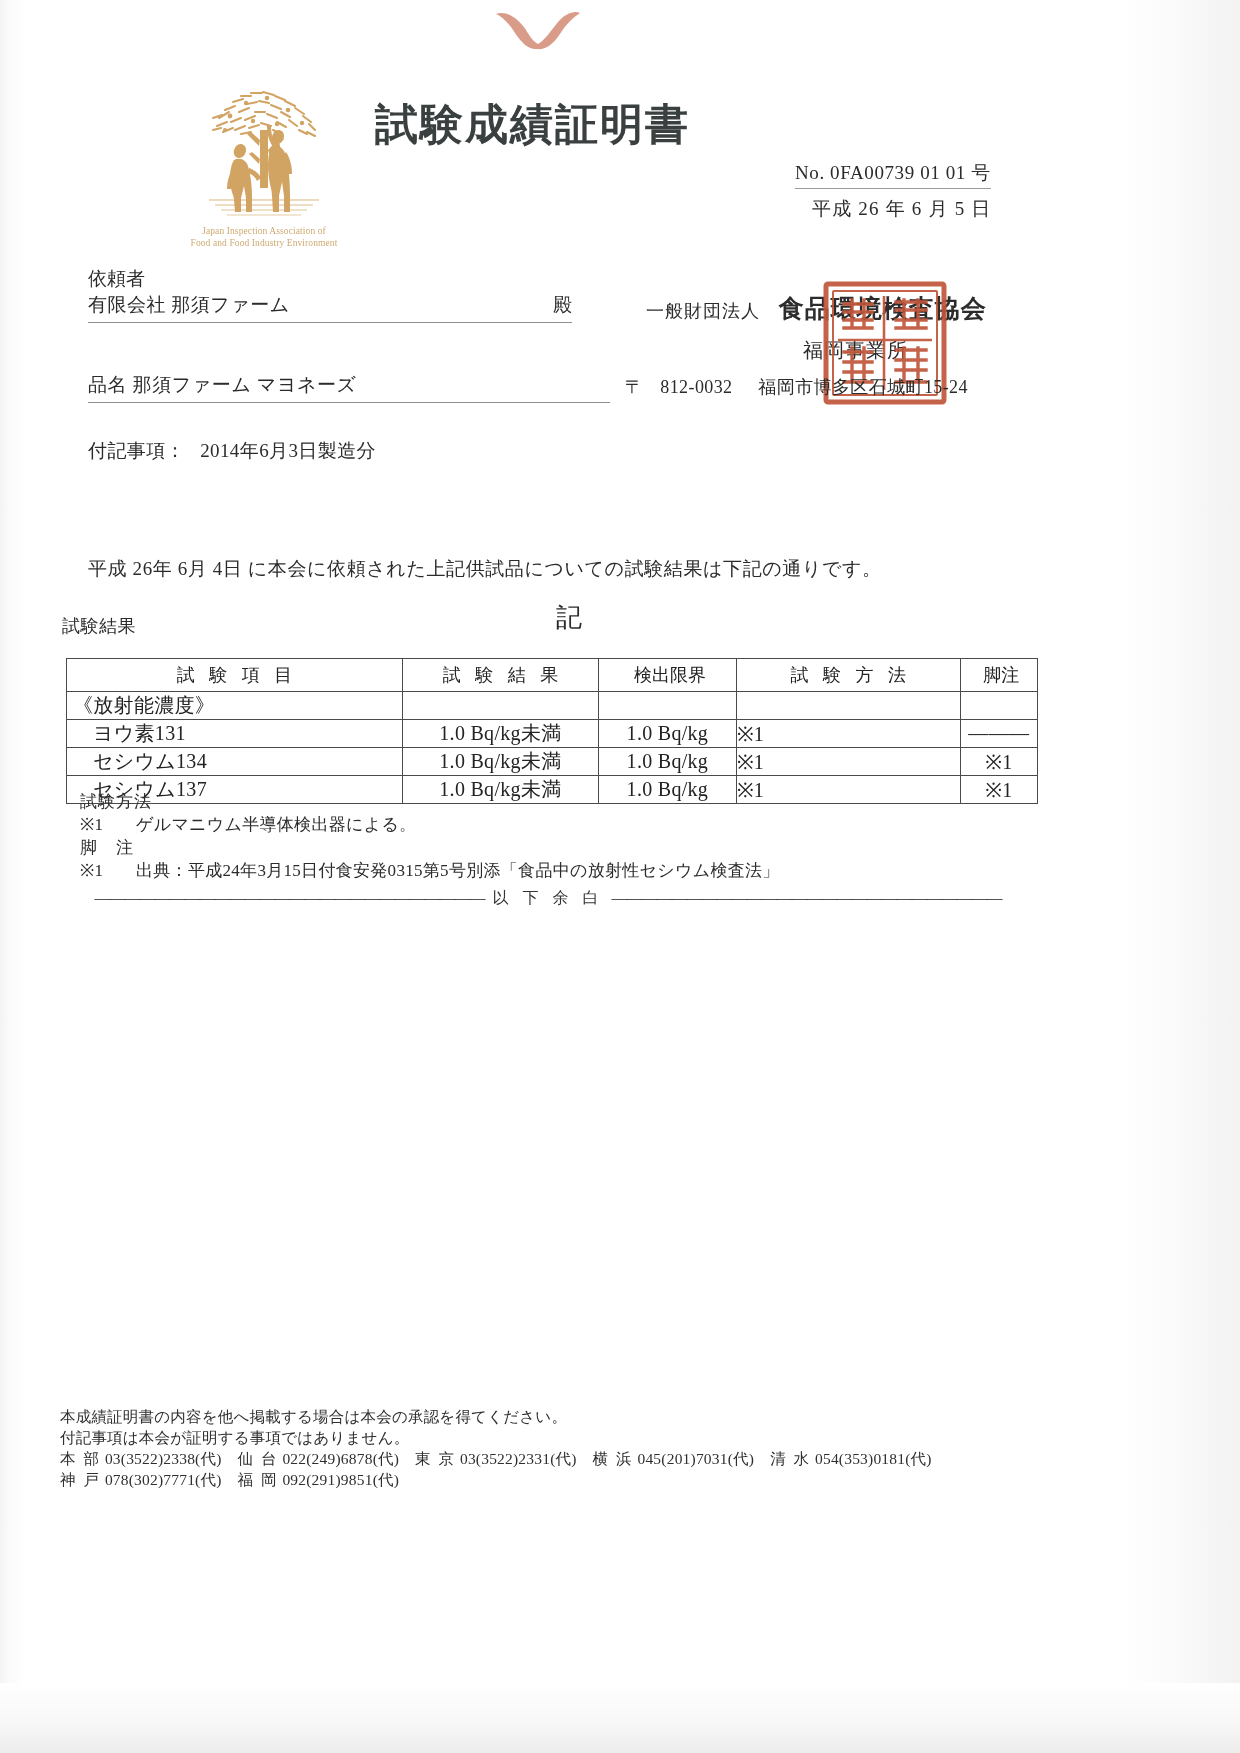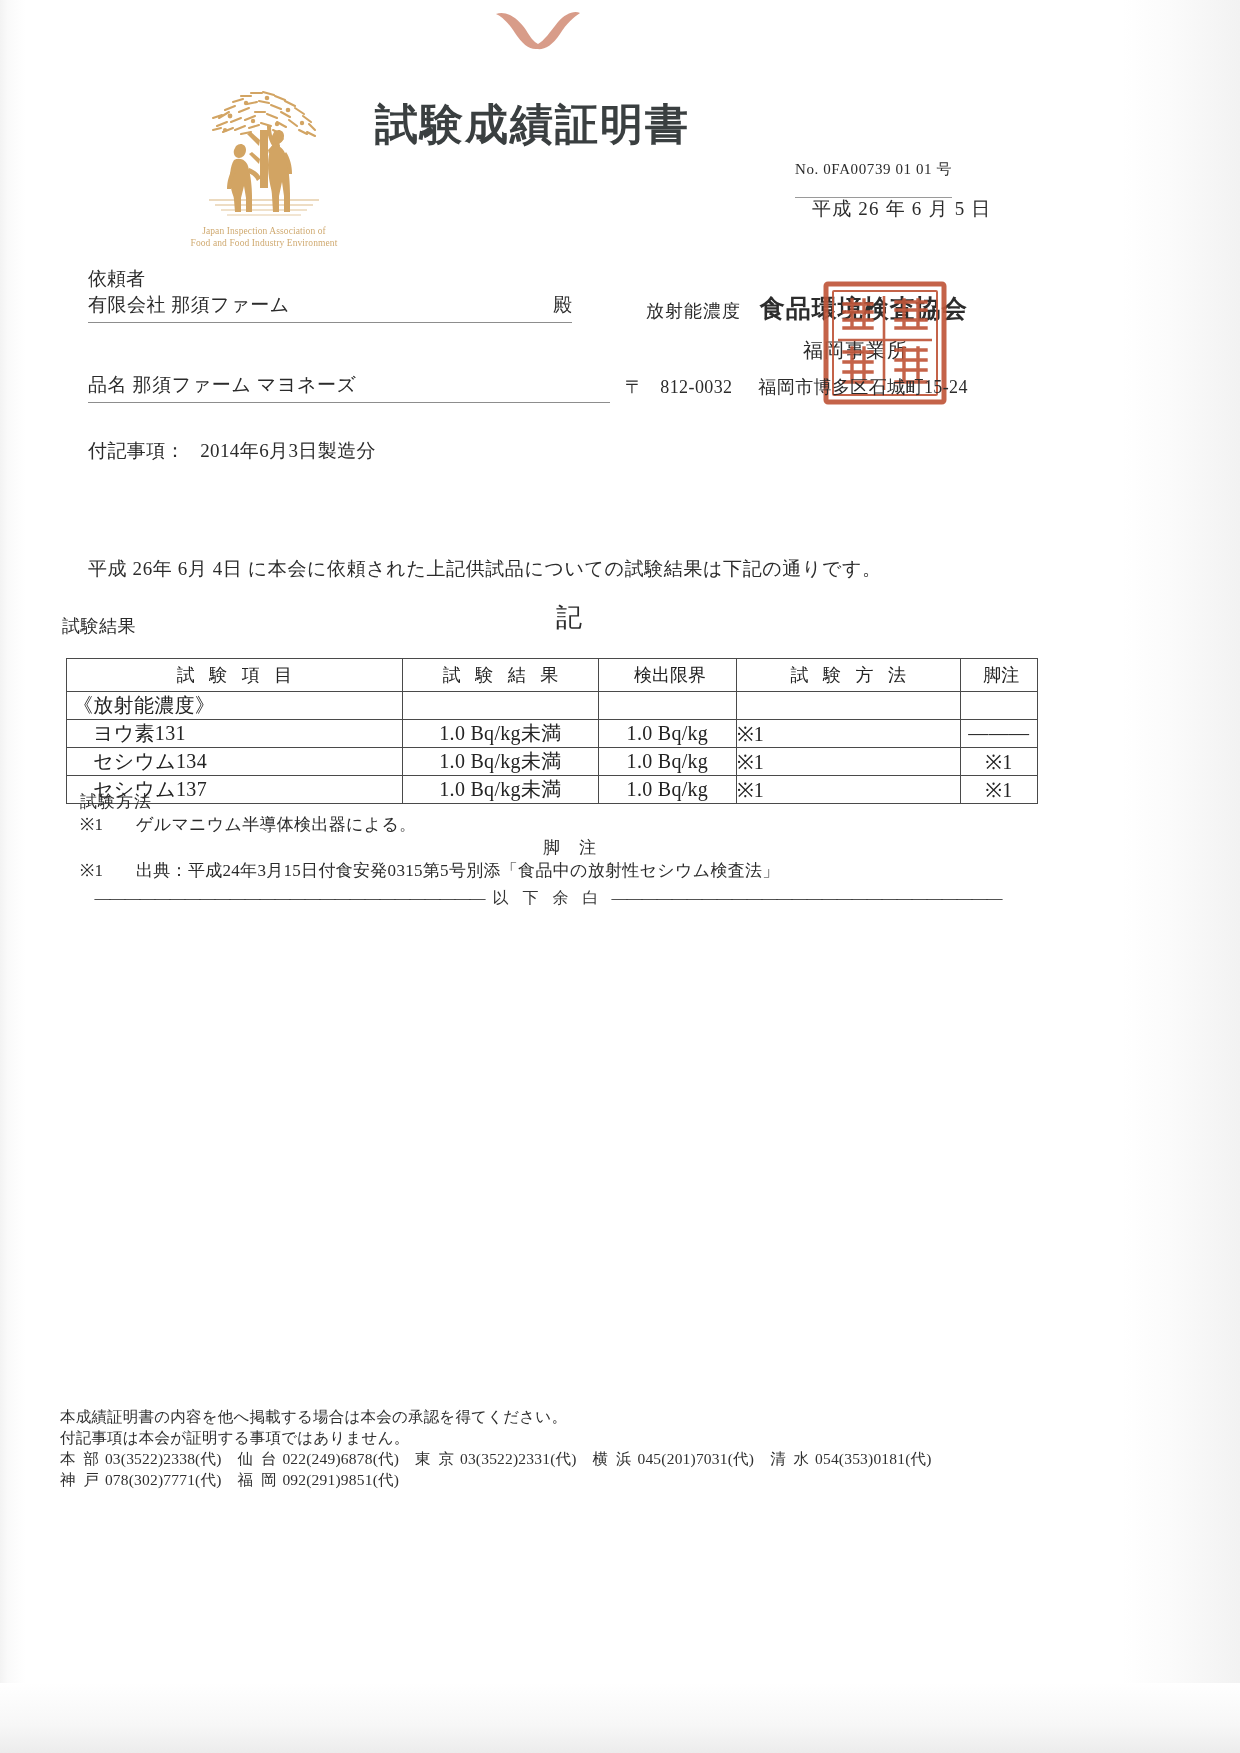--- a/index.html
+++ b/index.html
@@ -70,24 +70,24 @@
     font-weight: bold;
     font-size: 43px;
     letter-spacing: 2px;
     color: #3a3f40;
   }
 
   
   .docno {
     position: absolute;
     left: 795px; top: 160px;
-    font-size: 15px;
+    font-size: 19px;
     letter-spacing: .6px;
     border-bottom: 1px solid #9a9a9a;
-    padding-bottom: 18px;
+    padding-bottom: 2px;
     white-space: nowrap;
   }
   .docdate {
     position: absolute;
     left: 812px; top: 196px;
     font-size: 19px;
     letter-spacing: 1.2px;
     white-space: nowrap;
   }
   .client-label {
@@ -262,21 +262,21 @@
     position: absolute;
     left: 80px; top: 790px;
     width: 980px;
     font-size: 17px;
     line-height: 23px;
     letter-spacing: .3px;
   }
   .notes .head { letter-spacing: 1px; }
   .notes .item { padding-left: 0; }
   .notes .item .mk { display: inline-block; width: 56px; }
-  .kyaku-head { letter-spacing: 6px; text-align: center; }
+  .kyaku-head { letter-spacing: 6px; }
 
   .blank-line {
     position: absolute;
     left: 68px; top: 888px;
     width: 960px;
     font-size: 16px;
     text-align: center;
     letter-spacing: 0;
     white-space: nowrap;
     color: #343434;
@@ -399,21 +399,21 @@
   <div class="docno">No. 0FA00739 01 01 号</div>
   <div class="docdate">平成 26 年 6 月 5 日</div>
 
   <div class="client-label">依頼者</div>
   <div class="client-line">
     <span class="client-name">有限会社 那須ファーム</span>
     <span class="client-dono">殿</span>
   </div>
 
   <div class="org-line">
-    <span class="org-kind">放射能濃度</span>
+    <span class="org-kind">一般財団法人</span>
     <span class="org-name">食品環境検査協会</span>
   </div>
   <div class="org-branch">福岡事業所</div>
 
   <div class="seal">
     <svg width="130" height="130" viewBox="0 0 130 130">
       <g stroke="#c0563a" fill="none">
         <rect x="6" y="6" width="118" height="118" stroke-width="5" rx="2"></rect>
         <rect x="13" y="13" width="104" height="104" stroke-width="2" rx="1"></rect>
 

